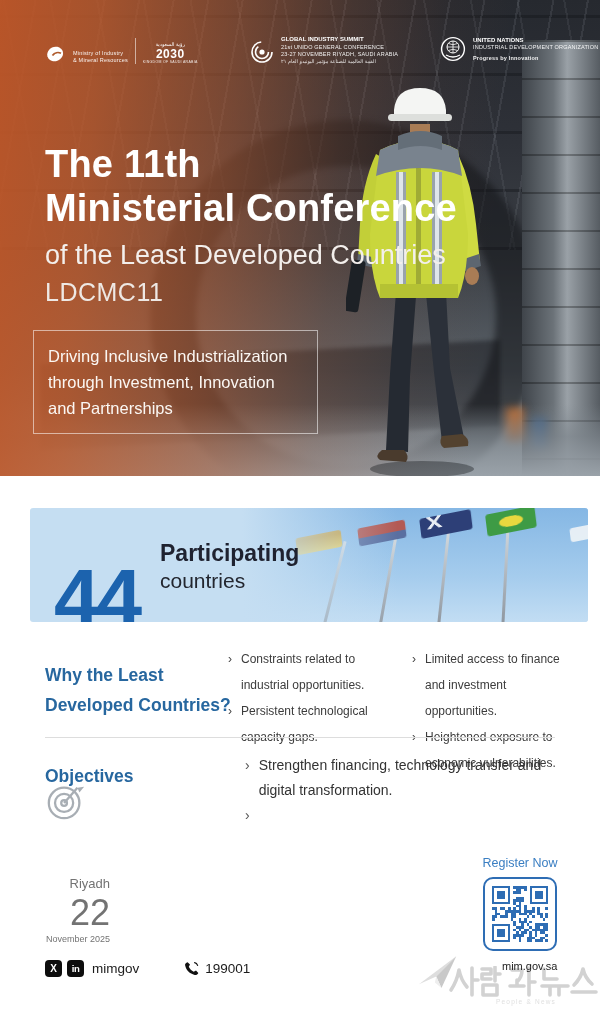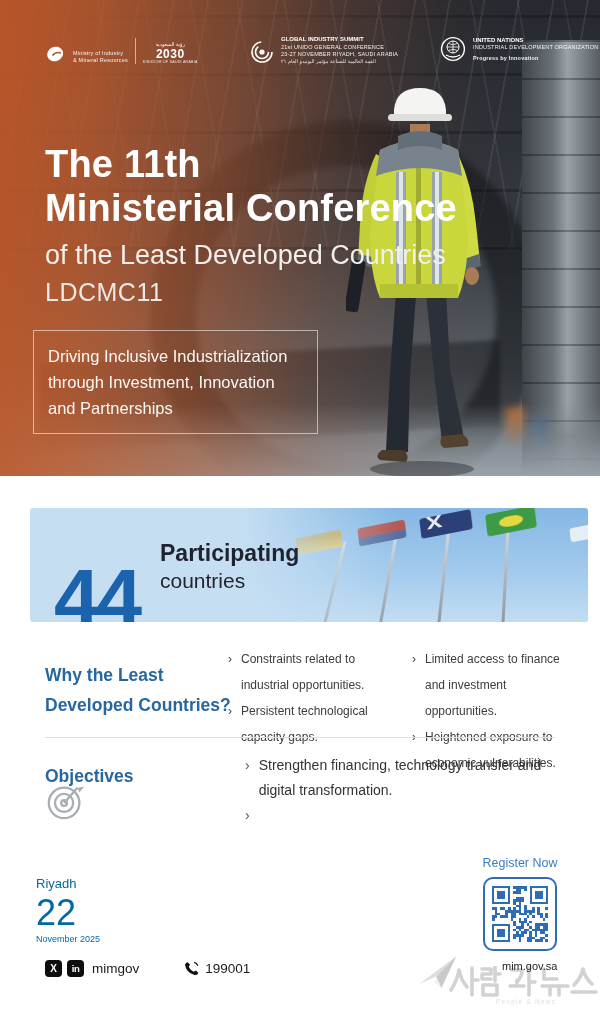--- a/index.html
+++ b/index.html
@@ -94,21 +94,21 @@
   .wc2{left:412px;top:646px;width:162px;}
   .divider{position:absolute;left:45px;top:737px;width:510px;height:0;border-top:1px solid #ddd;}
 
   
   .obj-h{position:absolute;left:45px;top:751px;font-size:17.5px;font-weight:700;color:#27679f;}
   .target-icon{position:absolute;left:45px;top:780px;width:42px;height:42px;}
   .obj-list{left:245px;top:753px;width:320px;font-size:14px;line-height:25px;color:#333;}
   .obj-list .mk{color:#555;}
 
   
-  .date-block{position:absolute;left:36px;top:876px;width:74px;text-align:left;color:#0369a1;}
+  .date-block{position:absolute;left:36px;top:876px;width:74px;text-align:right;color:#737373;}
   .city{font-size:13px;}
   .day{font-size:36px;font-weight:500;line-height:40px;margin-top:2px;}
   .dsmall{font-size:9px;margin-top:1px;}
   .register{position:absolute;left:476px;top:856px;width:88px;text-align:center;}
   .reg-label{font-size:12.5px;color:#3a7ec2;margin-bottom:7px;}
   .qr-frame{width:70px;height:70px;margin:0 auto;border:2px solid #2e6db4;border-radius:10px;
     background:#fff;display:flex;align-items:center;justify-content:center;}
   .qr-grid{position:relative;display:grid;grid-template-columns:repeat(21,1fr);
     grid-template-rows:repeat(21,1fr);width:56px;height:56px;}
   .qr-grid i{background:#2e6db4;}

